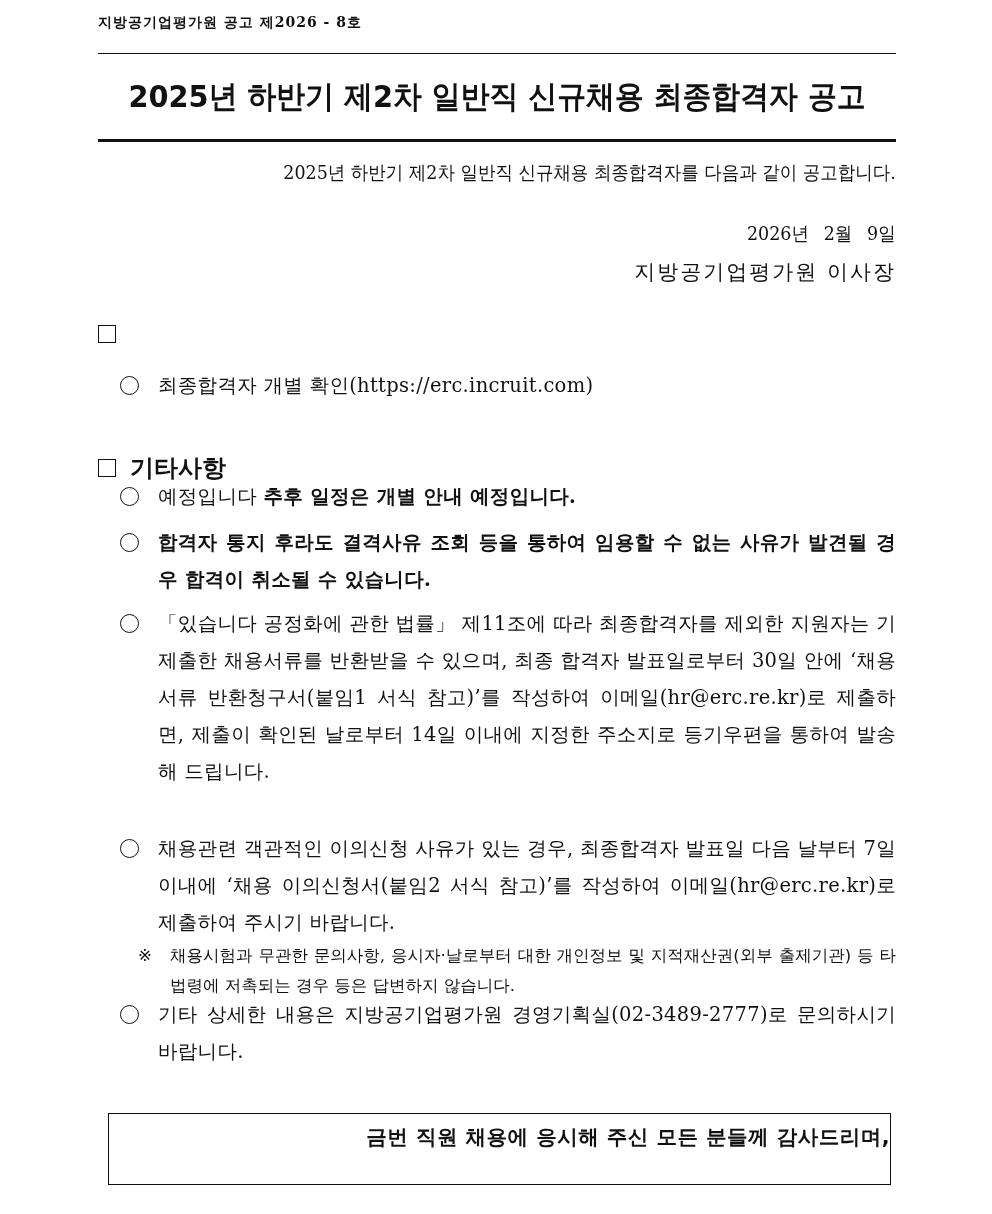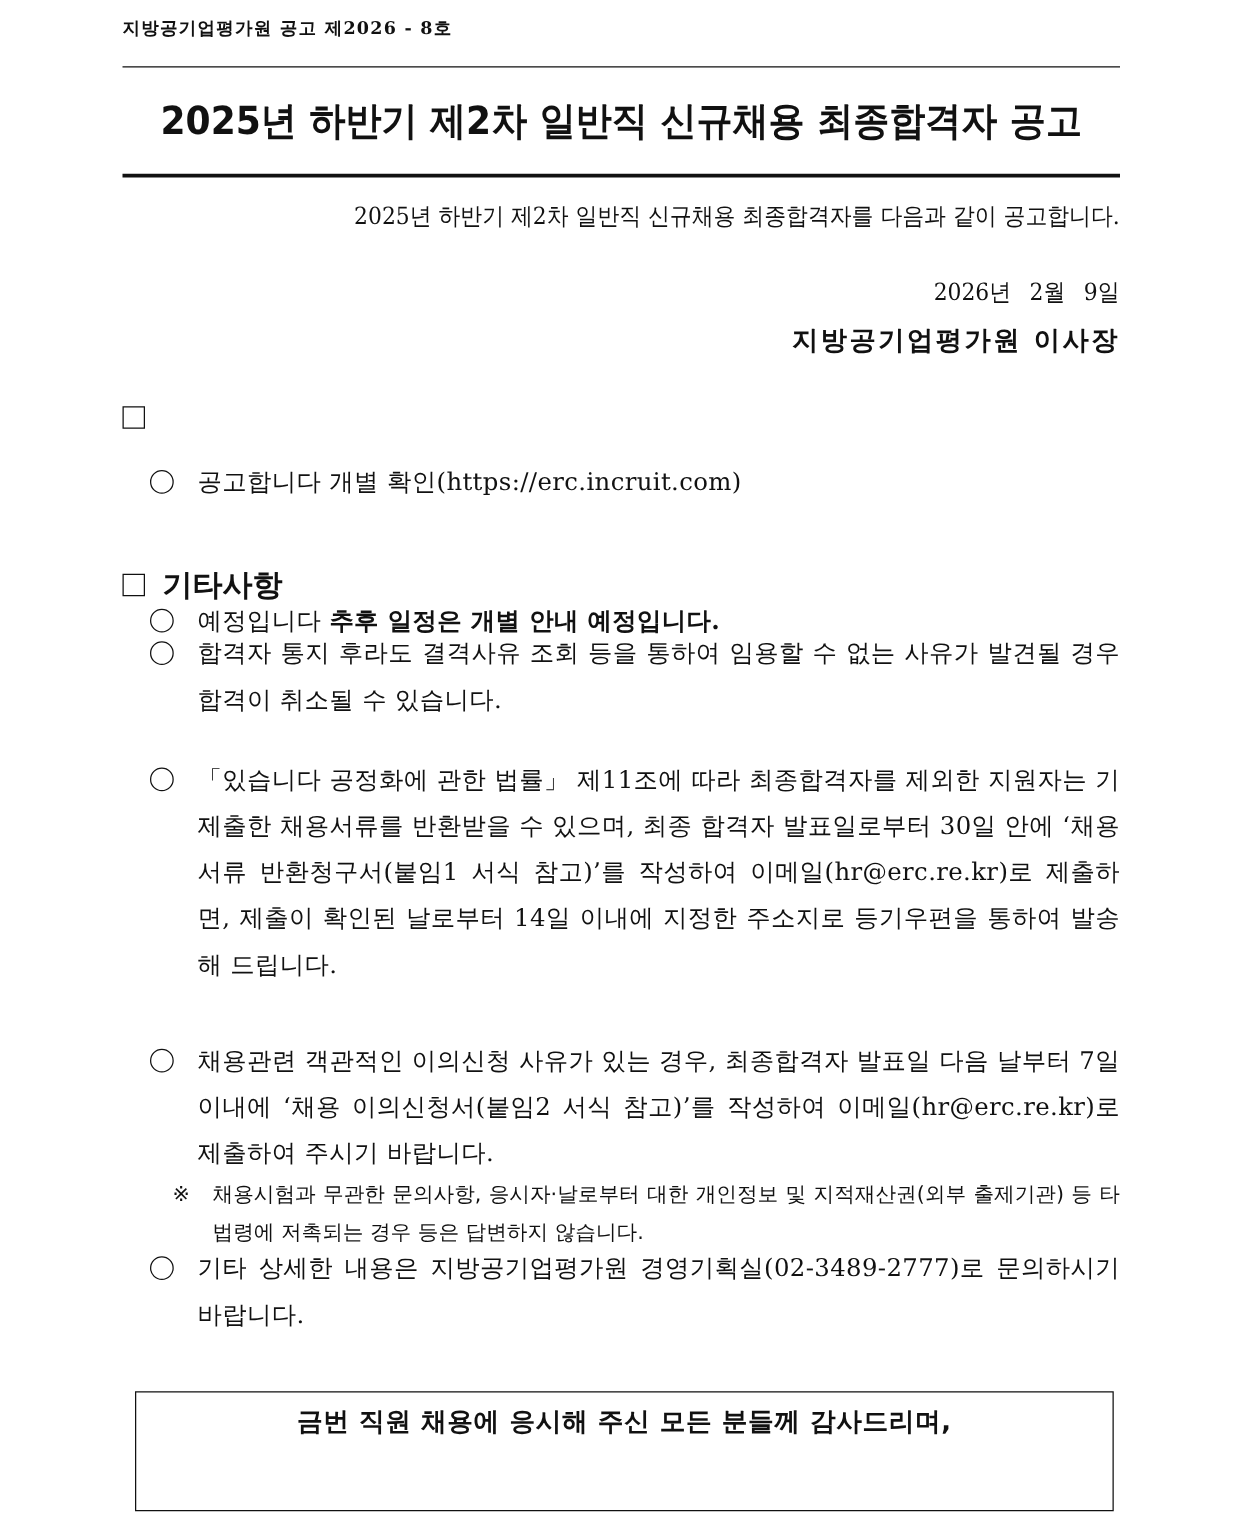--- a/index.html
+++ b/index.html
@@ -8,35 +8,35 @@
   .sans { font-family: "DejaVu Sans", "Liberation Sans", sans-serif; }
   .page { position: absolute; left: 98px; top: 0; width: 798px; }
 
   .notice-no { position: absolute; left: 0; top: 14px; font-size: 14px; letter-spacing: 1px; white-space: nowrap; font-weight: bold; }
   .rule-thin { position: absolute; left: 0; top: 53px; width: 798px; height: 1px; background: #111; }
   .title { position: absolute; left: 0; top: 76px; width: 798px; text-align: center; font-size: 31px; font-weight: bold; letter-spacing: 0px; white-space: nowrap; transform: scaleX(0.93); transform-origin: center; }
   .rule-thick { position: absolute; left: 0; top: 139px; width: 798px; height: 3px; background: #111; }
 
   .intro { position: absolute; right: 0; top: 160px; font-size: 19px; white-space: nowrap; text-align: right; transform: scaleX(0.92); transform-origin: right; }
   .date { position: absolute; right: 0; top: 221px; font-size: 19px; white-space: nowrap; word-spacing: 10px; transform: scaleX(0.92); transform-origin: right; }
-  .signer { position: absolute; right: 0; top: 258px; font-size: 21px; font-weight: bold; white-space: nowrap; letter-spacing: 2px; }
+  .signer { position: absolute; right: 0; top: 258px; font-size: 21px; font-weight: normal; white-space: nowrap; letter-spacing: 2px; }
 
   .section-head { position: absolute; left: 0; font-size: 24px; font-weight: bold; white-space: nowrap; display: flex; align-items: center; }
   .sq { display: inline-block; width: 18px; height: 18px; border: 1.5px solid #111; margin-right: 14px; box-sizing: border-box; }
 
   .item { position: absolute; left: 22px; width: 776px; font-size: 19.5px; line-height: 37px; }
   .item .bullet { position: absolute; left: 0; top: 9px; width: 19px; height: 19px; border: 1.5px solid #111; border-radius: 50%; box-sizing: border-box; }
   .item .text { margin-left: 38px; text-align: justify; text-align-last: left; letter-spacing: 0.3px; }
   .bold { font-weight: bold; }
 
   .note { position: absolute; left: 40px; width: 758px; font-size: 16.5px; line-height: 30px; }
   .note .mark { position: absolute; left: 0; top: 0; }
   .note .text { margin-left: 32px; text-align: justify; text-align-last: left; }
 
-  .closing-box { position: absolute; left: 10px; top: 1113px; width: 783px; height: 96px; border: 1.5px solid #111; box-sizing: border-box; text-align: center; }
+  .closing-box { position: absolute; left: 10px; top: 1113px; width: 783px; height: 72px; border: 1.5px solid #111; box-sizing: border-box; text-align: right; }
   .closing-box .line { font-size: 20.5px; font-weight: bold; line-height: 34px; white-space: nowrap; letter-spacing: 0.5px; }
   .closing-box .line:first-child { margin-top: 6px; }
 </style>
 </head>
 <body>
 
 <div class="page">
 
   <div class="notice-no serif">지방공기업평가원 공고 제2026 - 8호</div>
   <div class="rule-thin"></div>
@@ -45,34 +45,34 @@
 
   <div class="intro serif">2025년 하반기 제2차 일반직 신규채용 최종합격자를 다음과 같이 공고합니다.</div>
   <div class="date serif">2026년 2월 9일</div>
   <div class="signer serif">지방공기업평가원 이사장</div>
 
   <div class="section-head sans" style="top:325px;">
     <span class="sq"></span>
   </div>
   <div class="item serif" style="top:367px;">
     <span class="bullet"></span>
-    <div class="text">공고합니다 개별 확인(https://erc.incruit.com)</div>
+    <div class="text">최종합격자 개별 확인(https://erc.incruit.com)</div>
   </div>
 
   <div class="section-head sans" style="top:452px;">
     <span class="sq"></span>
     <span>기타사항</span>
   </div>
 
   <div class="item serif" style="top:478px;">
     <span class="bullet"></span>
     <div class="text"><span>예정입니다 </span><span class="bold">추후 일정은 개별 안내 예정입니다.</span></div>
   </div>
 
-  <div class="item serif" style="top:504px;">
+  <div class="item serif" style="top:524px;font-weight:bold;">
     <span class="bullet"></span>
     <div class="text">합격자 통지 후라도 결격사유 조회 등을 통하여 임용할 수 없는 사유가 발견될 경우 합격이 취소될 수 있습니다.</div>
   </div>
 
   <div class="item serif" style="top:605px;">
     <span class="bullet"></span>
     <div class="text">「있습니다 공정화에 관한 법률」 제11조에 따라 최종합격자를 제외한 지원자는 기 제출한 채용서류를 반환받을 수 있으며, 최종 합격자 발표일로부터 30일 안에 ‘채용서류 반환청구서(붙임1 서식 참고)’를 작성하여 이메일(hr@erc.re.kr)로 제출하면, 제출이 확인된 날로부터 14일 이내에 지정한 주소지로 등기우편을 통하여 발송해 드립니다.</div>
   </div>
 
   <div class="item serif" style="top:830px;">

